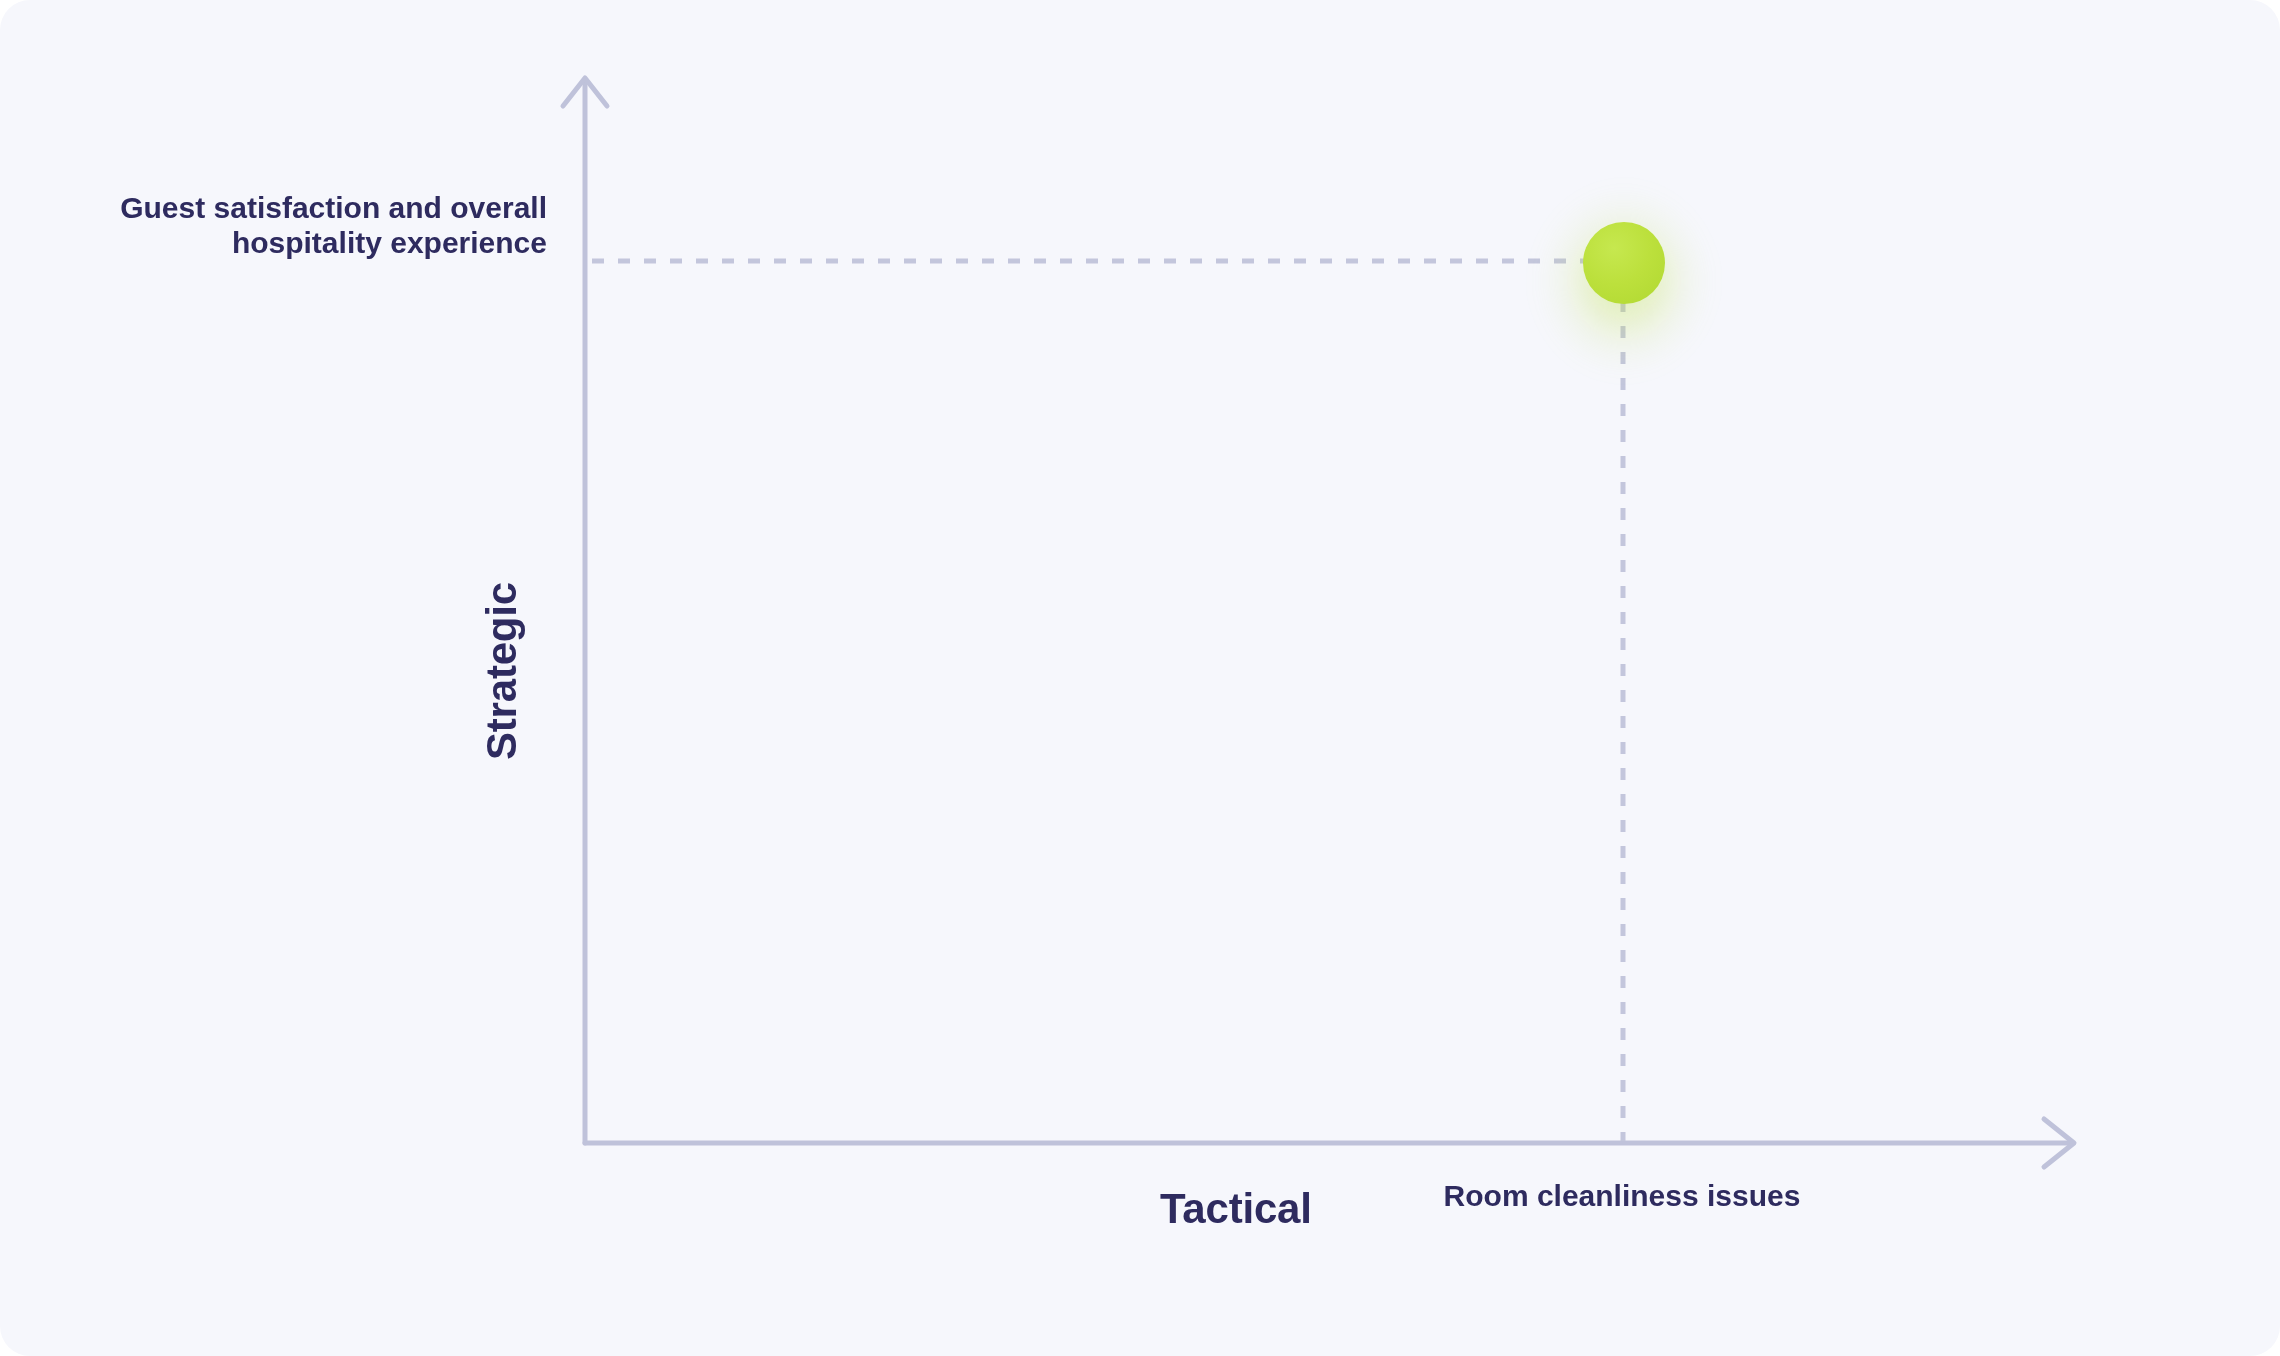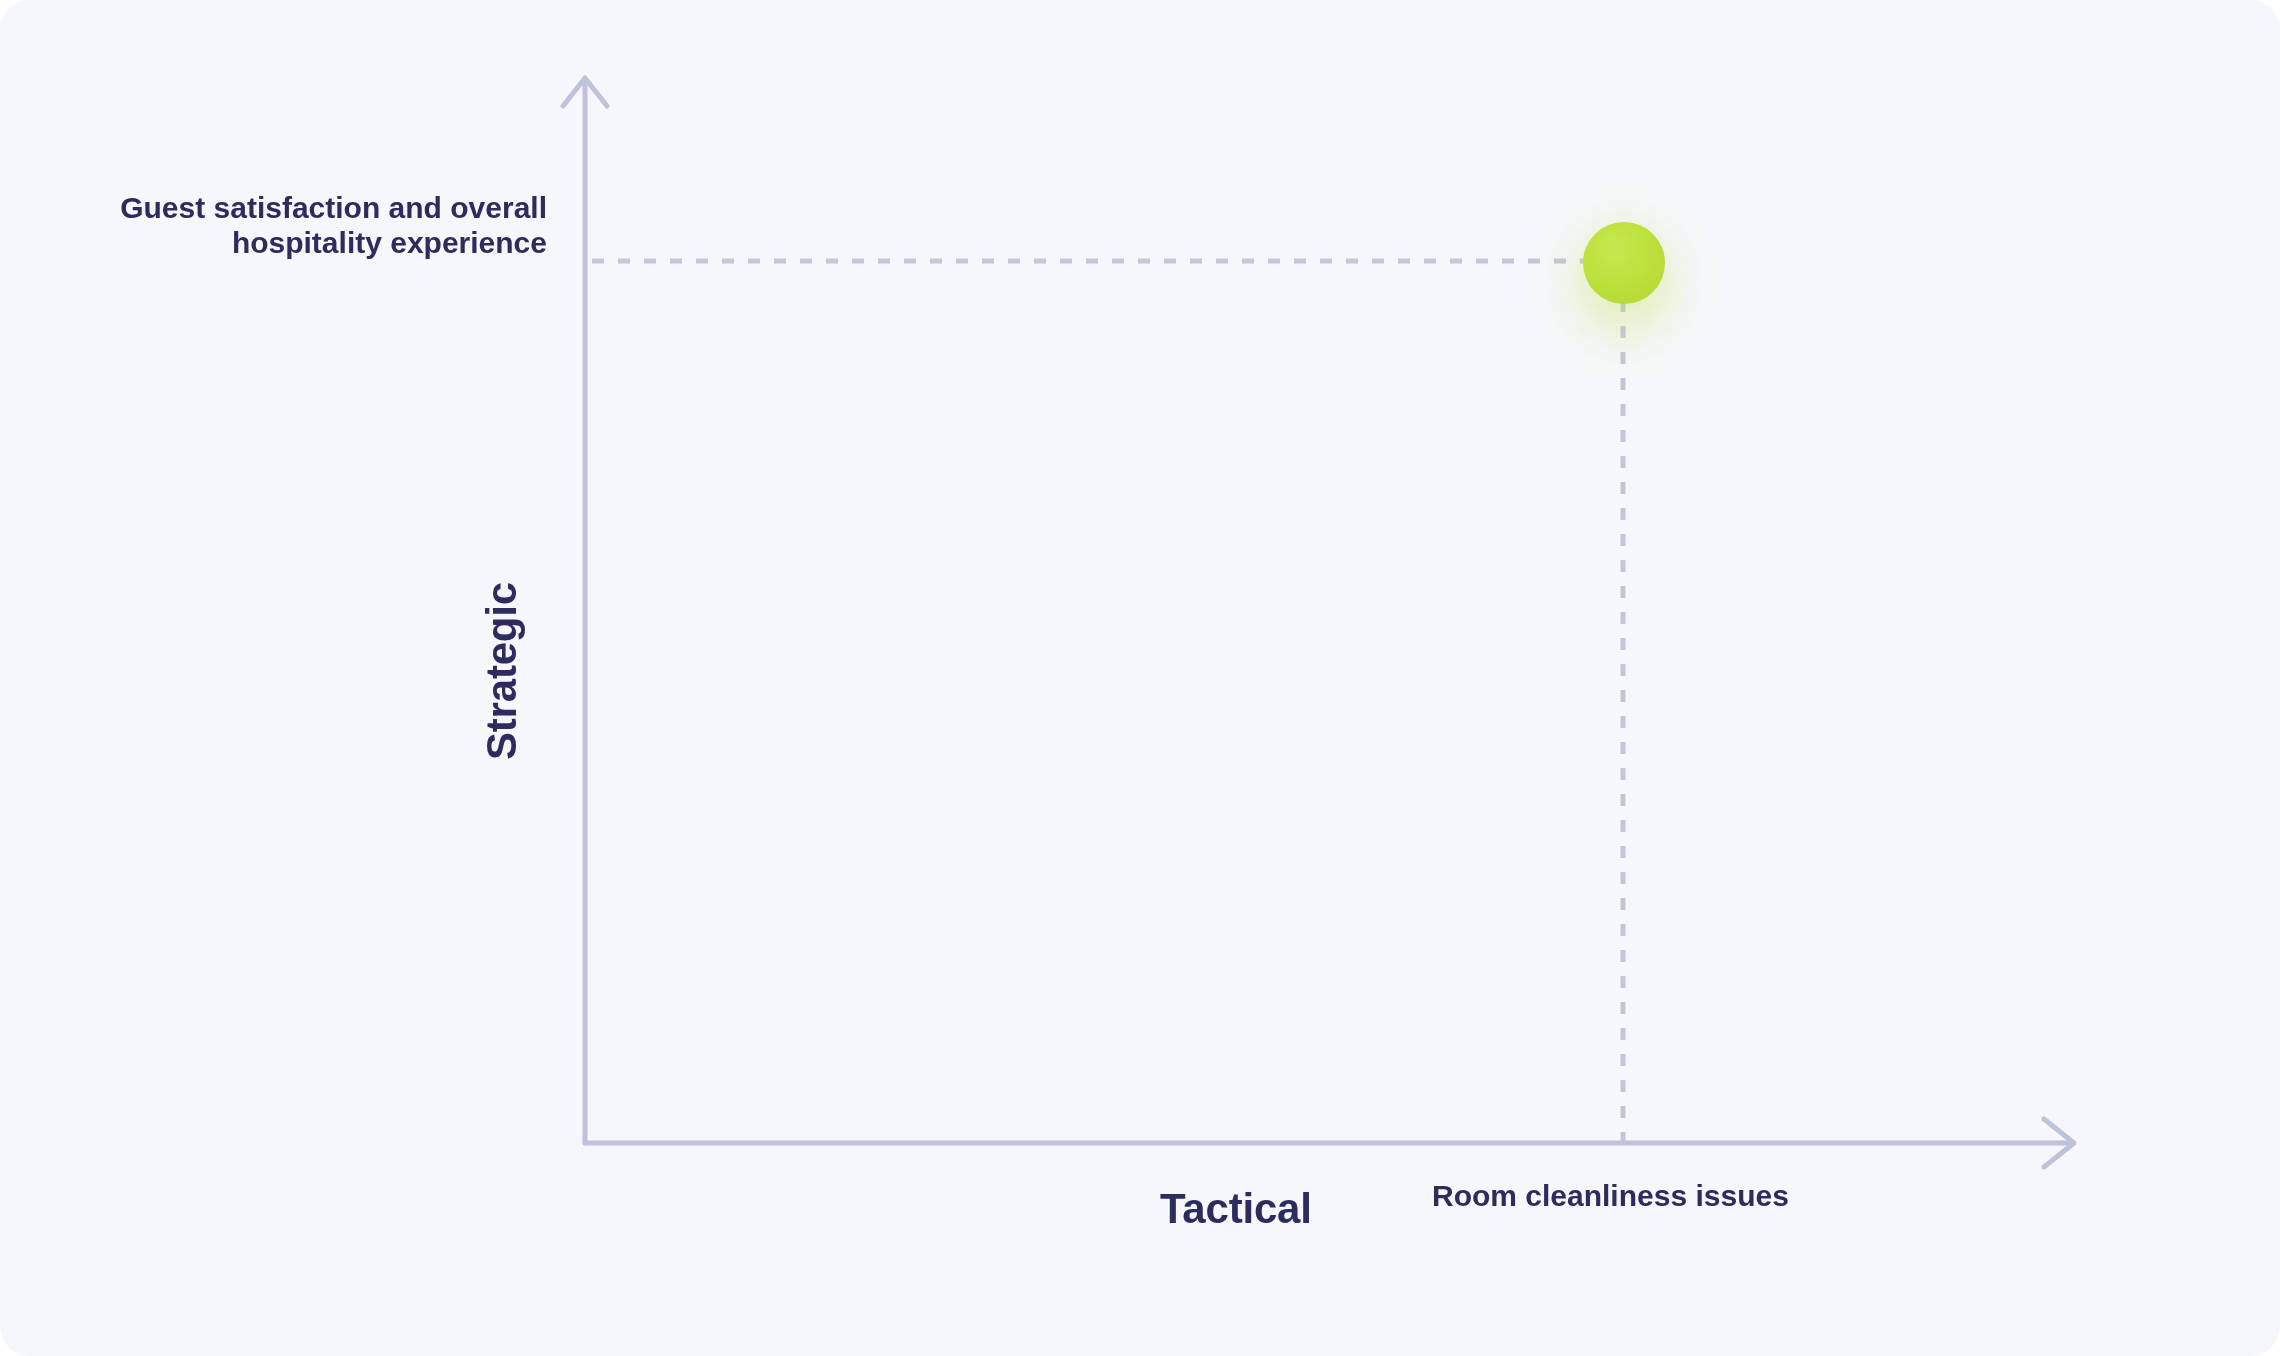--- a/index.html
+++ b/index.html
@@ -64,20 +64,21 @@
   #y-point-label {
     right: 1733px;
     top: 190px;
     width: 430px;
     text-align: right;
   }
   #x-point-label {
     left: 1432px;
     top: 1178px;
     width: 380px;
+    text-align: center;
   }
 
   
   #data-point-wrap {
     position: absolute;
     left: 1583px;
     top: 222px;
     width: 82px;
     height: 82px;
   }

